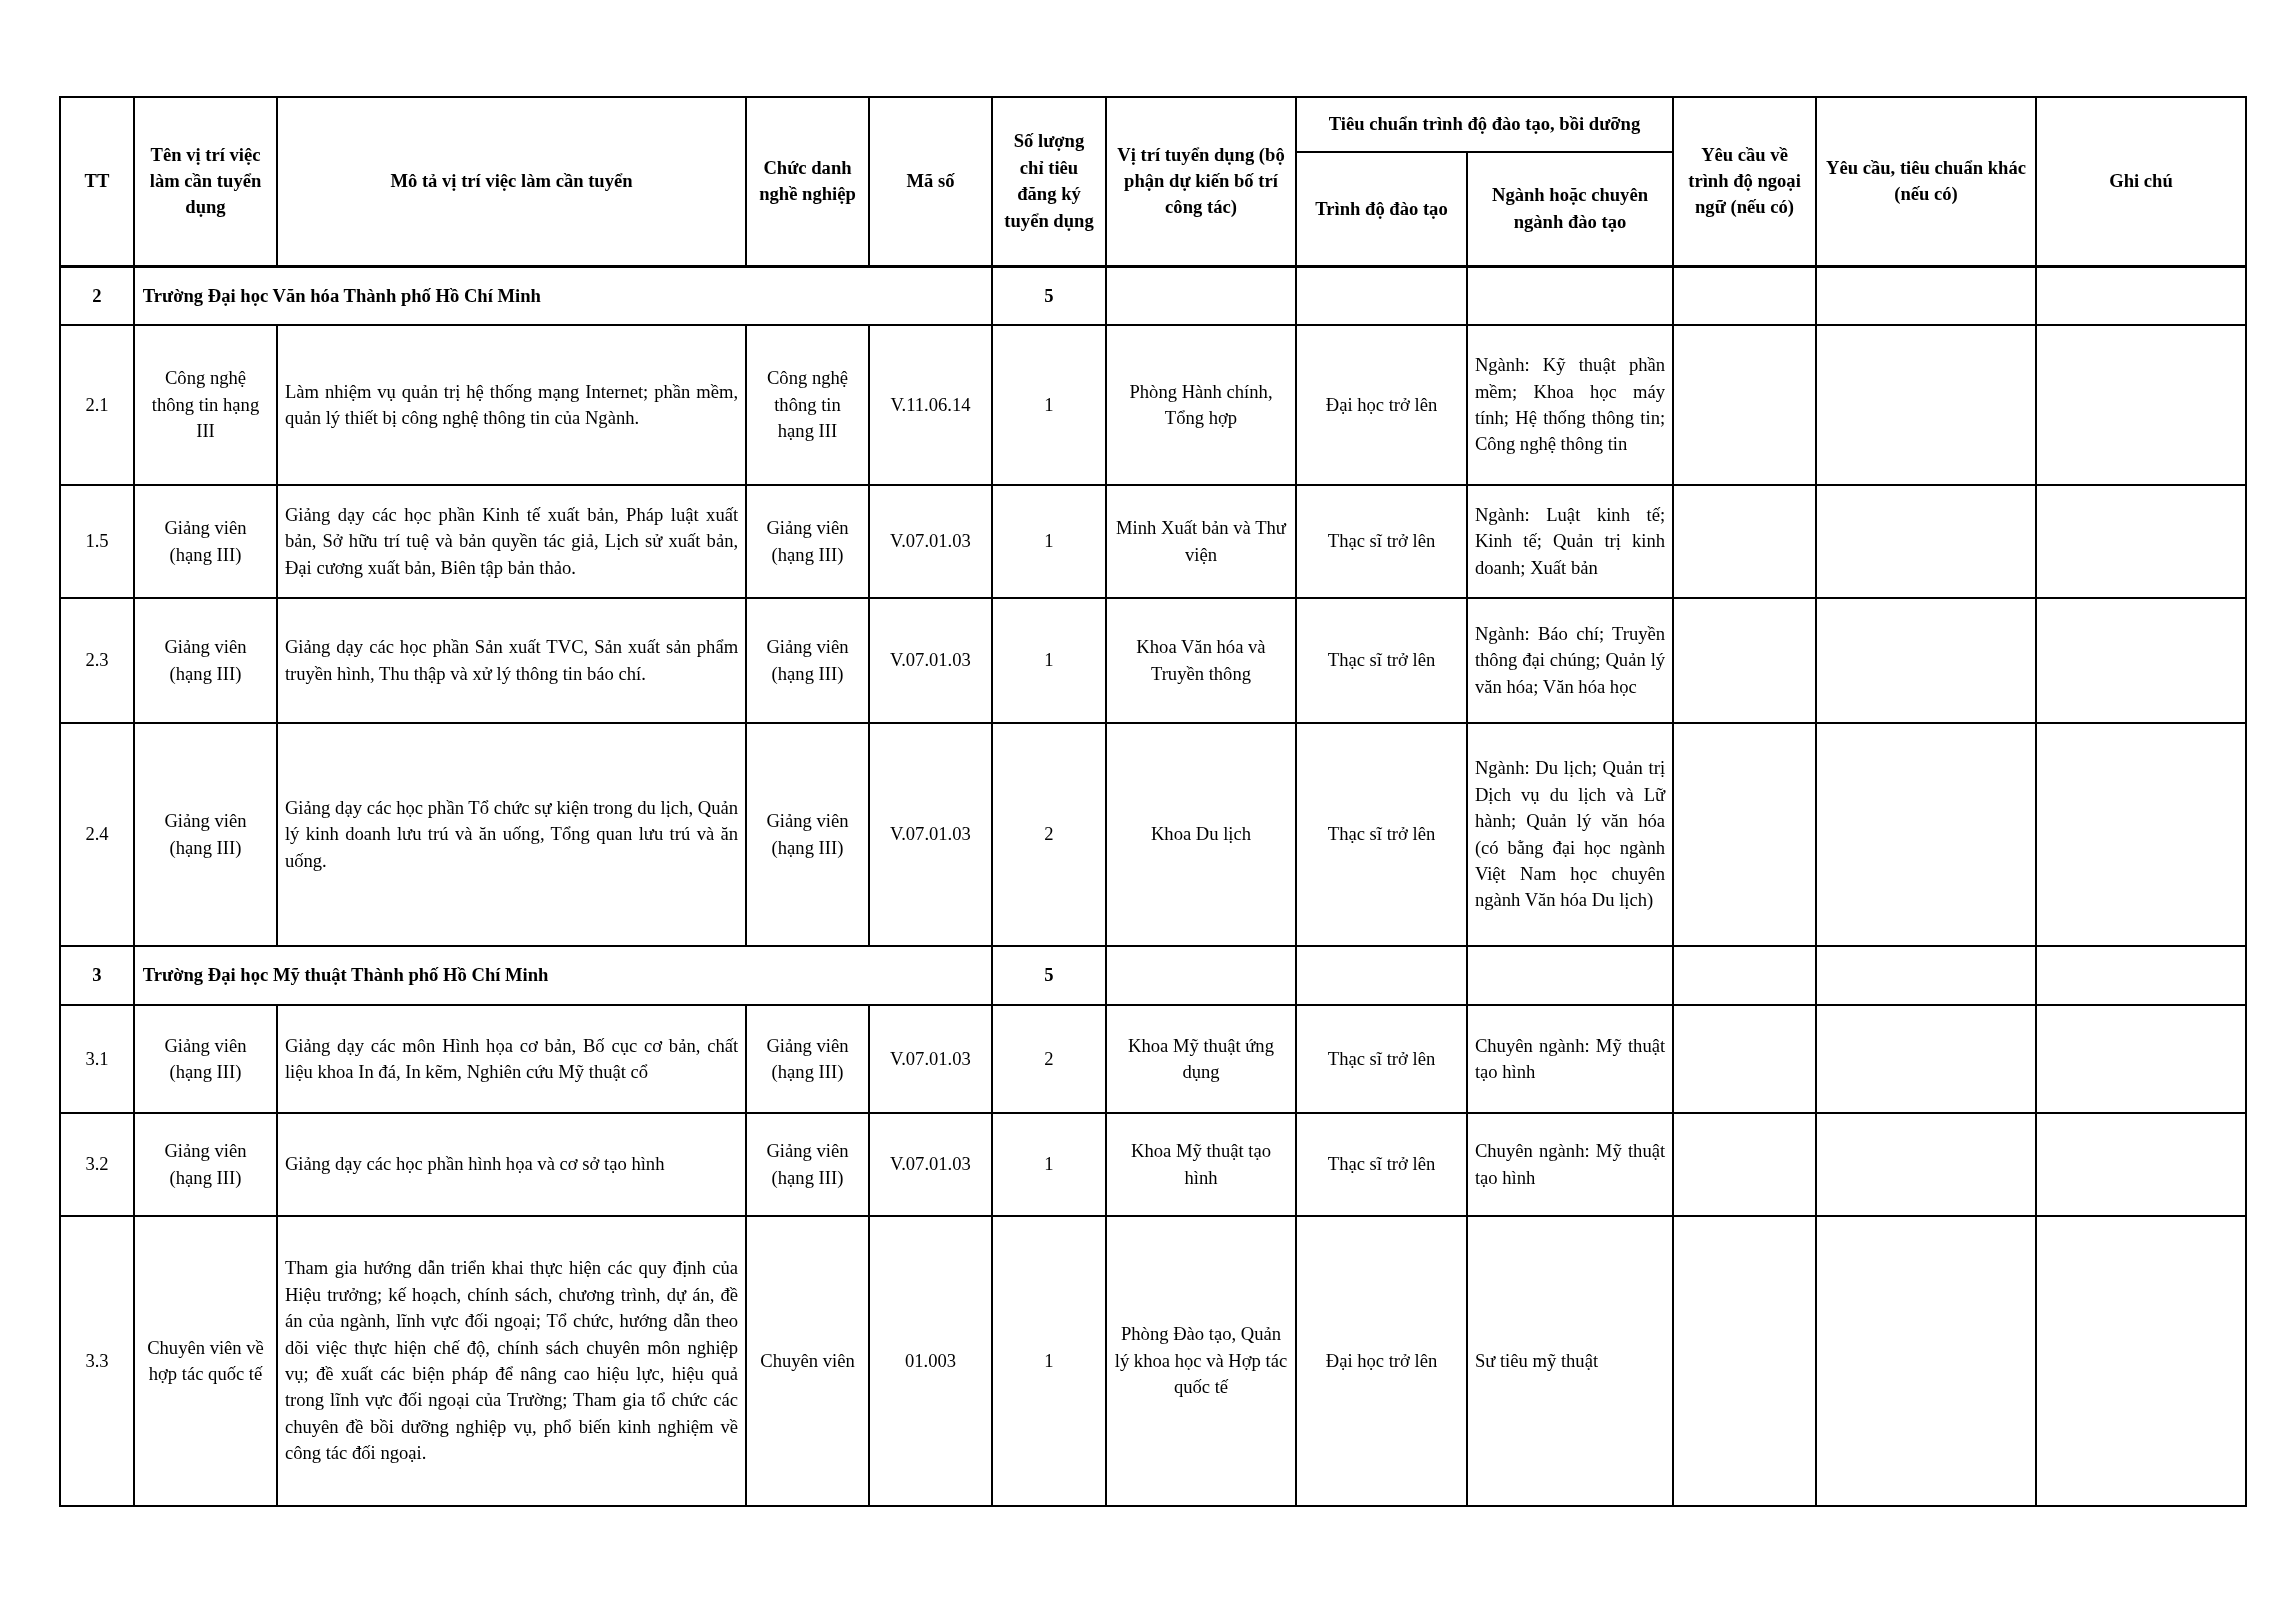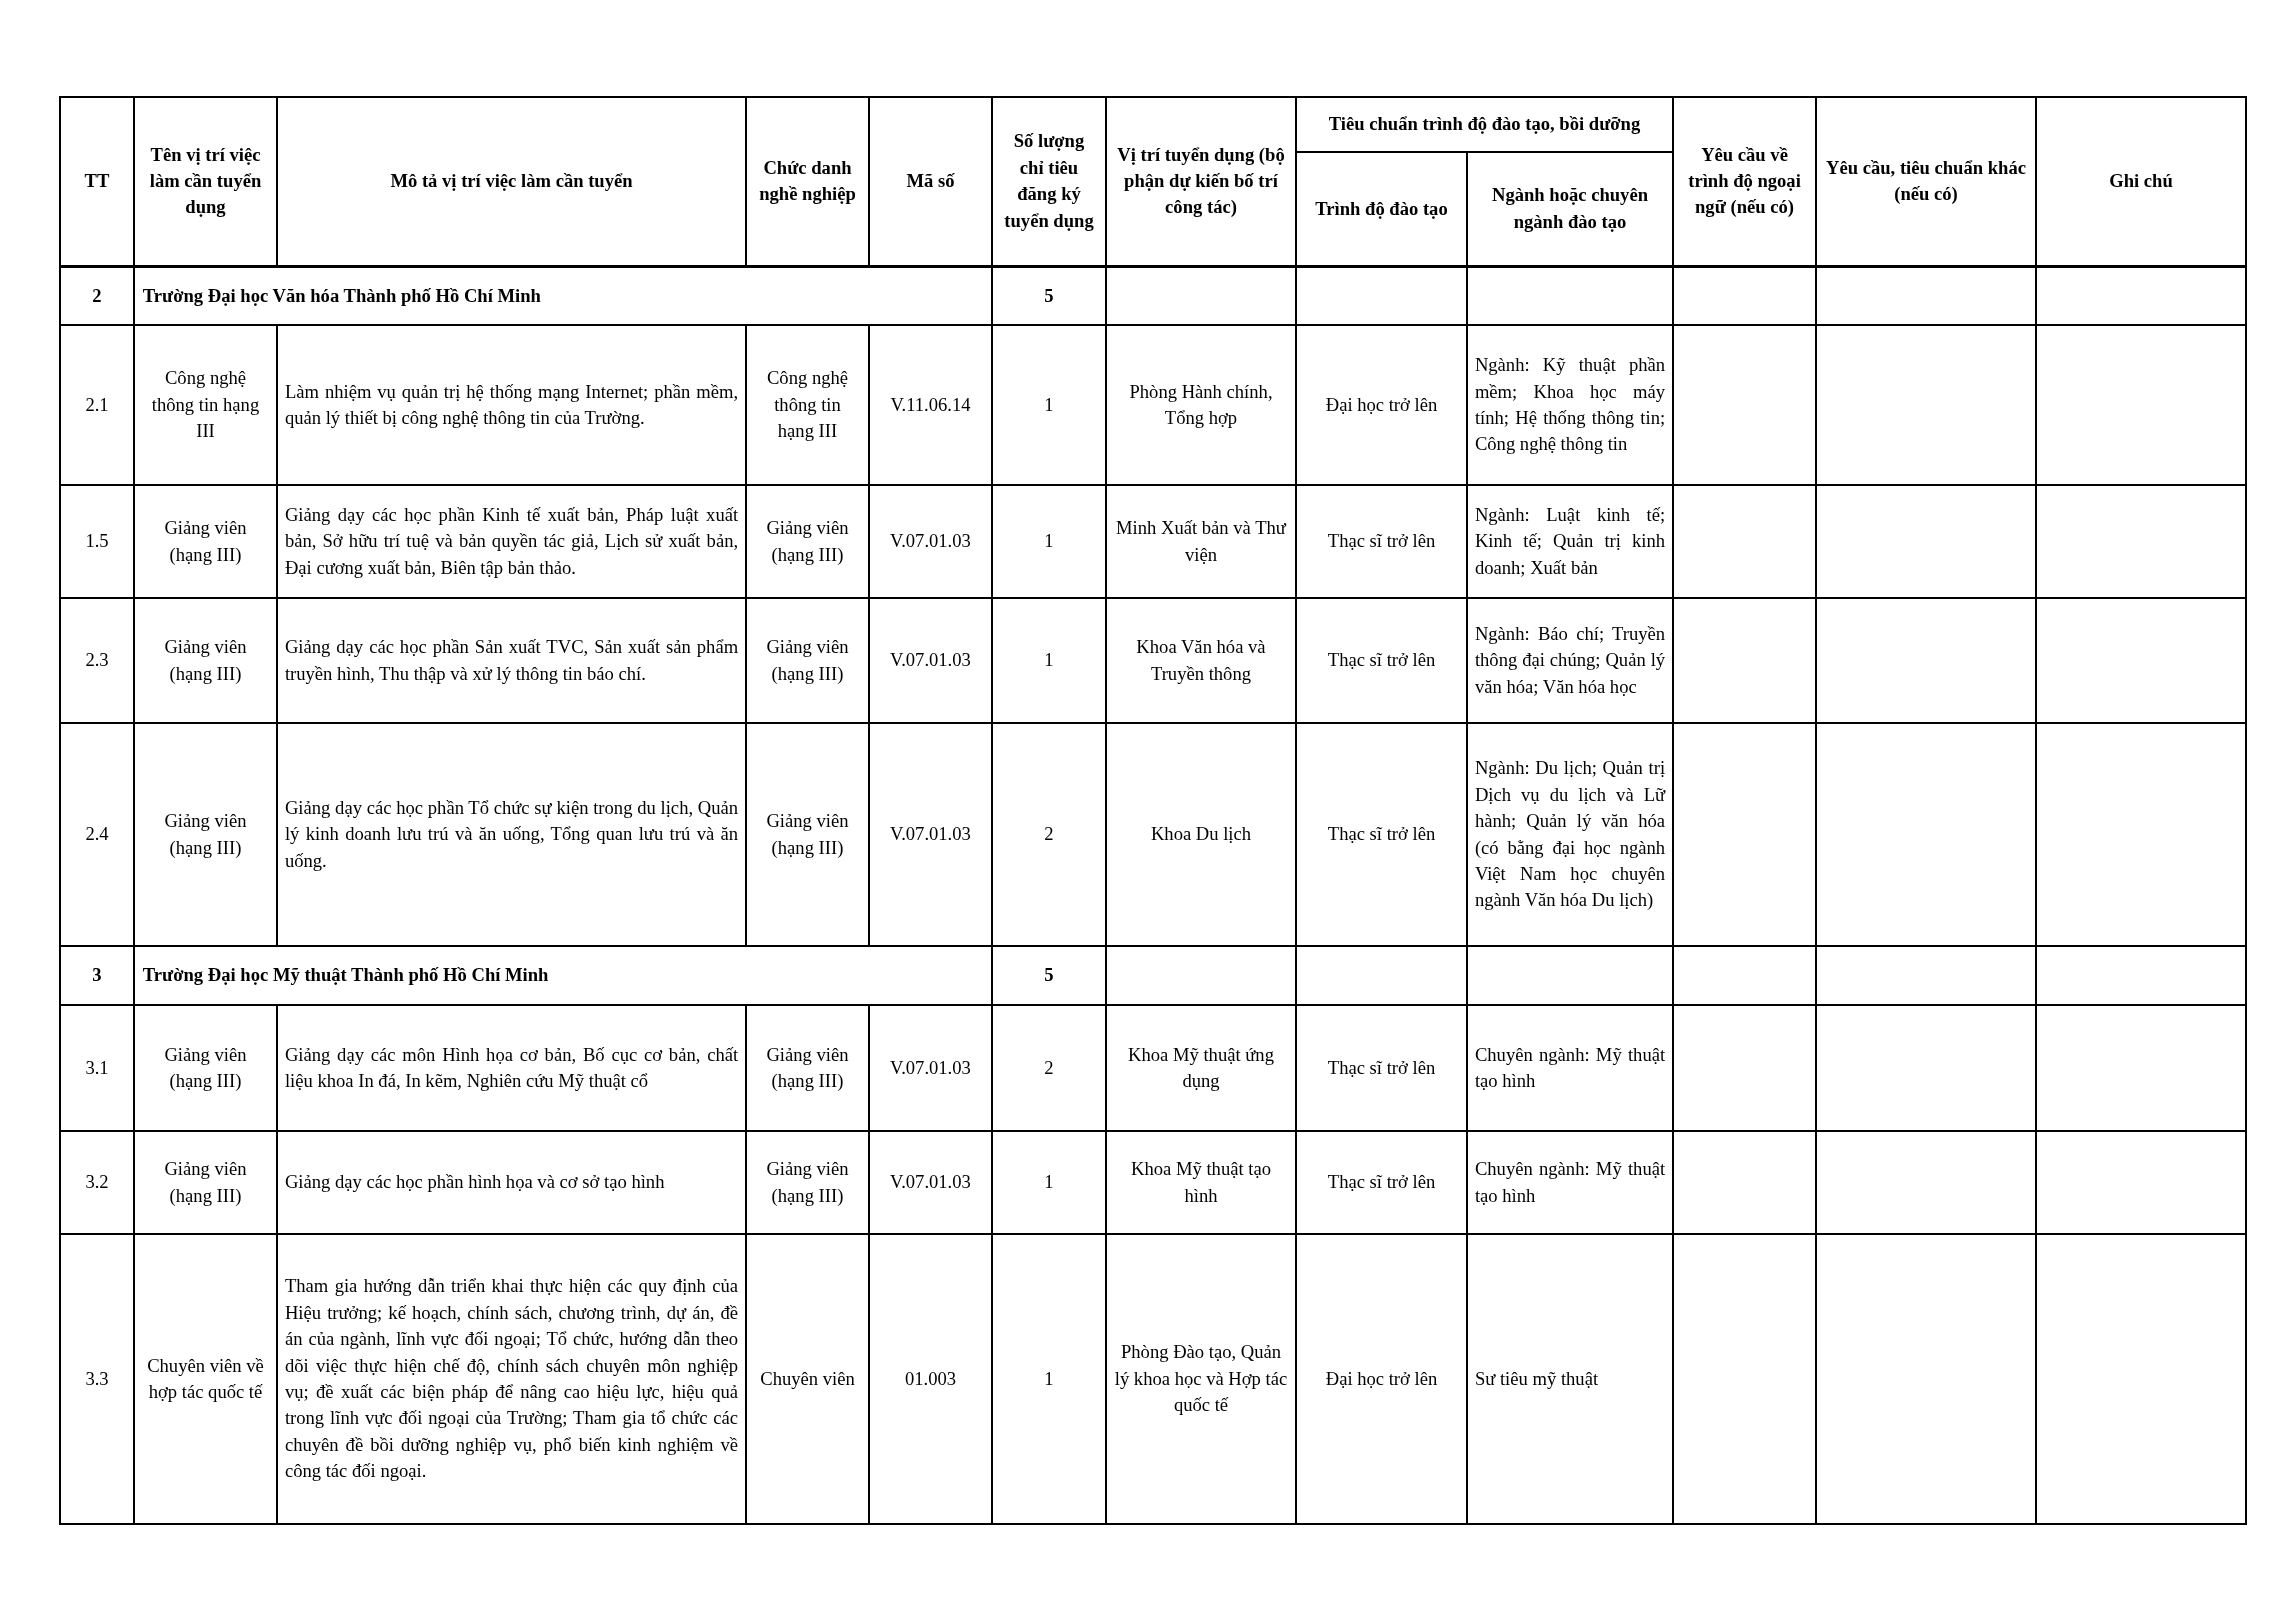--- a/index.html
+++ b/index.html
@@ -101,21 +101,21 @@
         <td></td>
         <td></td>
         <td></td>
         <td></td>
         <td></td>
       </tr>
 
       <tr style="height:160px">
         <td class="c-center">2.1</td>
         <td class="c-center">Công nghệ thông tin hạng III</td>
-        <td class="c-just">Làm nhiệm vụ quản trị hệ thống mạng Internet; phần mềm, quản lý thiết bị công nghệ thông tin của Trường.</td>
+        <td class="c-just">Làm nhiệm vụ quản trị hệ thống mạng Internet; phần mềm, quản lý thiết bị công nghệ thông tin của Ngành.</td>
         <td class="c-center">Công nghệ thông tin hạng III</td>
         <td class="c-center">V.11.06.14</td>
         <td class="c-center">1</td>
         <td class="c-center">Phòng Hành chính, Tổng hợp</td>
         <td class="c-center">Đại học trở lên</td>
         <td class="c-just">Ngành: Kỹ thuật phần mềm; Khoa học máy tính; Hệ thống thông tin; Công nghệ thông tin</td>
         <td></td>
         <td></td>
         <td></td>
       </tr>
@@ -170,21 +170,21 @@
         <td class="g-name" colspan="4">Trường Đại học Mỹ thuật Thành phố Hồ Chí Minh</td>
         <td class="c-center">5</td>
         <td></td>
         <td></td>
         <td></td>
         <td></td>
         <td></td>
         <td></td>
       </tr>
 
-      <tr style="height:126px">
+      <tr style="height:108px">
         <td class="c-center">3.1</td>
         <td class="c-center">Giảng viên (hạng III)</td>
         <td class="c-just">Giảng dạy các môn Hình họa cơ bản, Bố cục cơ bản, chất liệu khoa In đá, In kẽm, Nghiên cứu Mỹ thuật cổ</td>
         <td class="c-center">Giảng viên (hạng III)</td>
         <td class="c-center">V.07.01.03</td>
         <td class="c-center">2</td>
         <td class="c-center">Khoa Mỹ thuật ứng dụng</td>
         <td class="c-center">Thạc sĩ trở lên</td>
         <td class="c-just">Chuyên ngành: Mỹ thuật tạo hình</td>
         <td></td>

